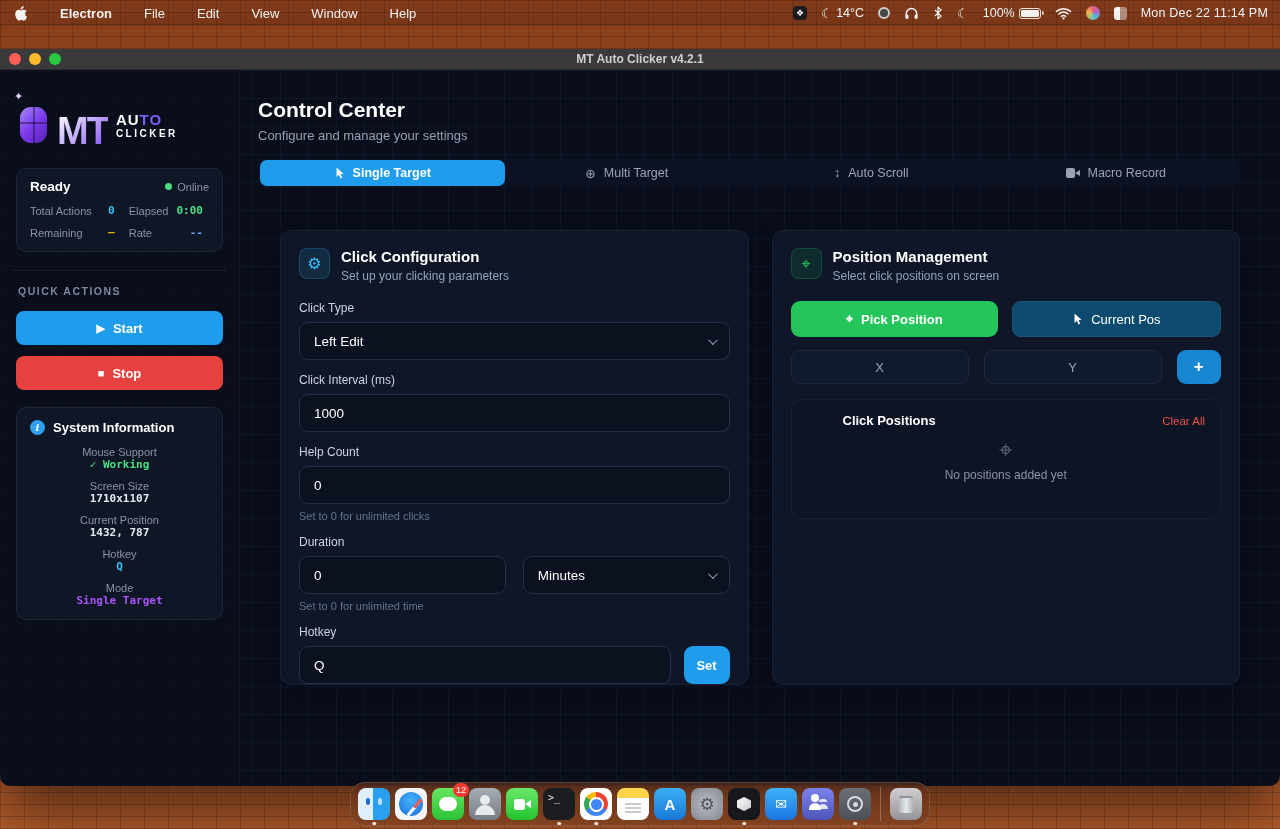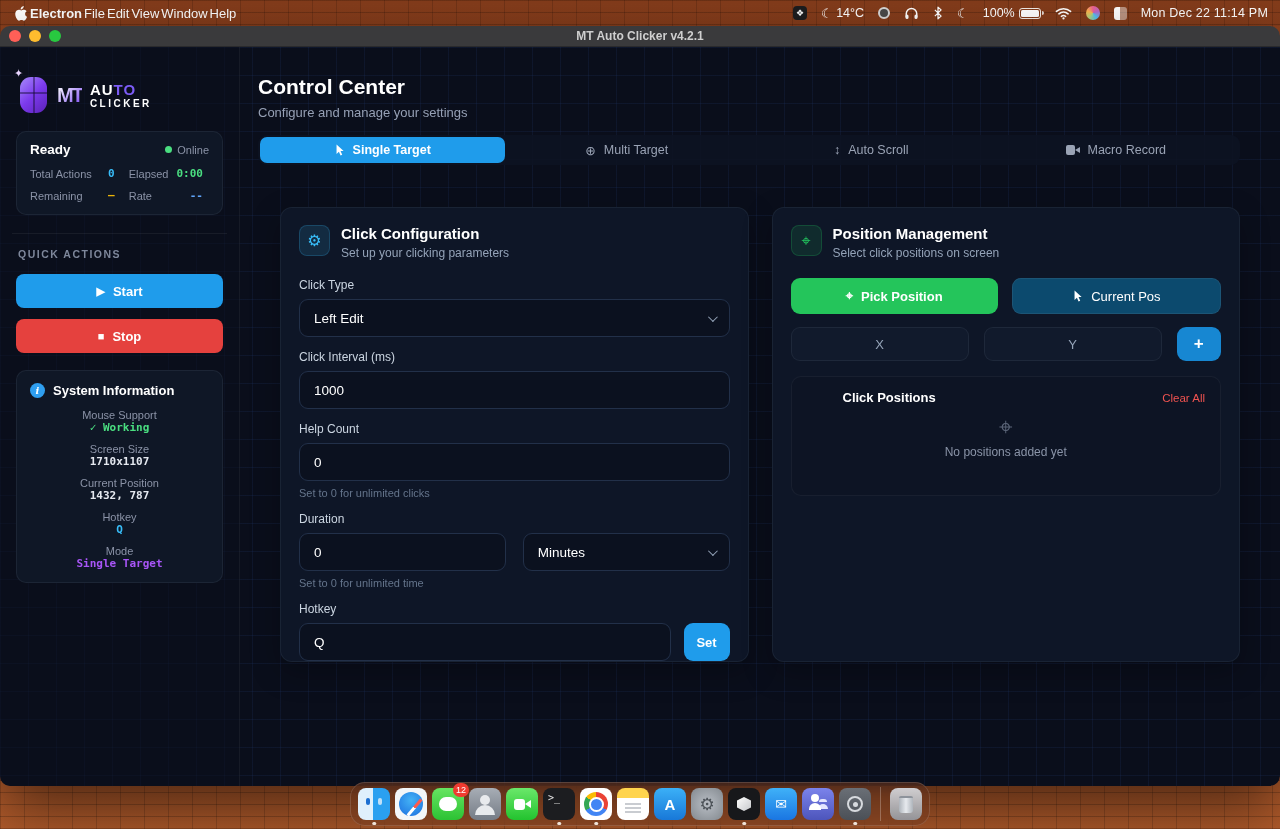--- a/index.html
+++ b/index.html
@@ -14,21 +14,21 @@
       repeating-linear-gradient(0deg, rgba(0,0,0,0.20) 0 1.5px, transparent 1.5px 12px),
       linear-gradient(180deg,#8a3f1c 0%, #9a4820 45%, #b55d2c 100%);
   }
 
   
   .menubar {
     position:absolute; top:0; left:0; right:0; height:26px;
     display:flex; align-items:center; padding:0 12px;
     color:#fff; font-size:13px; background:rgba(90,40,18,0.10);
   }
-  .menubar .left { display:flex; align-items:center; gap:2px; }
+  .menubar .left { display:flex; align-items:center; gap:32px; }
   .menubar .apple { width:16px; height:16px; display:inline-flex; align-items:center; justify-content:center; }
   .menubar .app-name { font-weight:700; }
   .menubar .menu-item { cursor:default; }
   .menubar .right { margin-left:auto; display:flex; align-items:center; gap:14px; font-size:12.5px; }
   .mb-ic { display:inline-flex; align-items:center; justify-content:center; height:16px; }
   .mb-glyph { font-size:13px; line-height:1; }
   .mb-batt { display:inline-flex; align-items:center; gap:4px; }
   .batt-shell { position:relative; width:22px; height:11px; border:1.5px solid rgba(255,255,255,0.9); border-radius:3px; }
   .batt-shell::before { content:""; position:absolute; inset:1px; background:#fff; border-radius:1.5px; }
   .batt-shell::after { content:""; position:absolute; right:-4px; top:2.5px; width:2px; height:4px; background:rgba(255,255,255,0.8); border-radius:0 2px 2px 0; }
@@ -43,20 +43,21 @@
   .window {
     position:absolute; top:26px; left:0; width:1280px; height:760px;
     border-radius:10px; overflow:hidden;
     box-shadow:0 25px 60px rgba(0,0,0,0.55);
     display:flex; flex-direction:column;
   }
   .titlebar {
     height:21px; background:#3a3a3c; flex:0 0 auto;
     display:flex; align-items:center; position:relative;
     border-bottom:1px solid #2a2a2c;
+    margin-top:23px;
   }
   .traffic { display:flex; gap:8px; padding-left:9px; }
   .tl { width:12px; height:12px; border-radius:50%; }
   .tl.red { background:#ff5f57; } .tl.yellow { background:#febc2e; } .tl.green { background:#28c840; }
   .titlebar .title {
     position:absolute; left:0; right:0; text-align:center;
     color:#cfcfcf; font-size:12px; font-weight:700;
   }
 
   .app-body {
@@ -76,24 +77,24 @@
   }
   .logo-row { display:flex; align-items:center; gap:10px; position:relative; padding-left:4px; }
   .sparkle { position:absolute; top:-10px; left:-2px; color:#e9d5ff; font-size:11px; }
   .mouse-ic {
     position:relative; width:27px; height:36px; border-radius:11px;
     background:linear-gradient(135deg,#a78bfa 0%, #7c3aed 50%, #5b21b6 100%);
   }
   .mouse-ic::before { content:""; position:absolute; left:0; right:0; top:42%; height:2px; background:rgba(20,10,50,0.45); }
   .mouse-ic::after { content:""; position:absolute; top:0; bottom:0; left:48%; width:2px; background:rgba(20,10,50,0.45); }
   .logo-mt {
-    font-size:20px; font-weight:800; line-height:1;
+    font-size:38px; font-weight:800; line-height:1;
     background:linear-gradient(135deg,#f5f3ff 10%, #8b5cf6 90%);
     -webkit-background-clip:text; background-clip:text; color:transparent;
-    letter-spacing:-2px; margin-right:2px;
+    letter-spacing:-2px; margin-right:2px;margin-top:12px;
   }
   .logo-right { display:flex; flex-direction:column; line-height:1; margin-left:-4px; }
   .logo-line1 { font-size:15px; font-weight:800; color:#fff; letter-spacing:1px; }
   .logo-line1 .purple { color:#7c5cf6; }
   .logo-line2 { font-size:10px; font-weight:700; color:#fff; letter-spacing:2.5px; margin-top:2px; }
 
   .status-card {
     margin-top:18px; background:#0f1726; border:1px solid rgba(148,163,184,0.10);
     border-radius:10px; padding:10px 13px 12px;
   }

